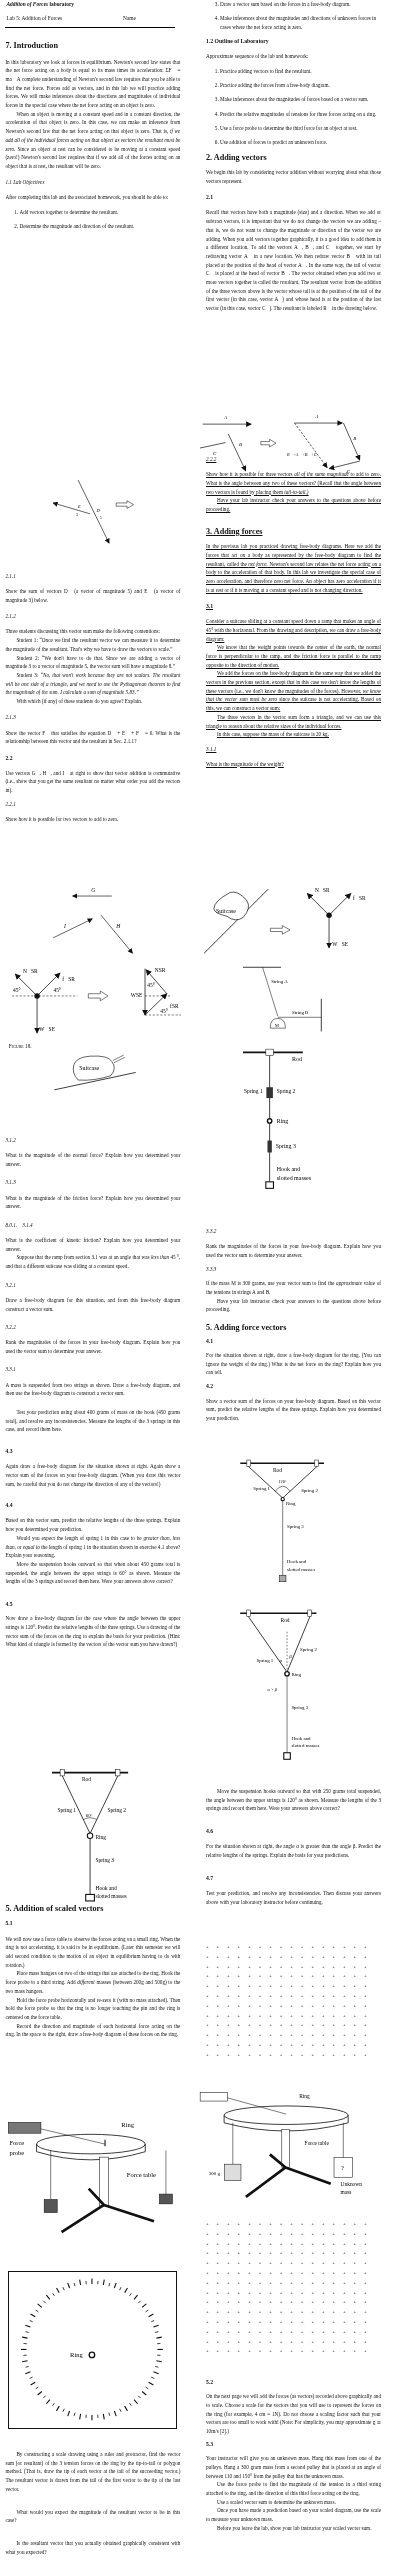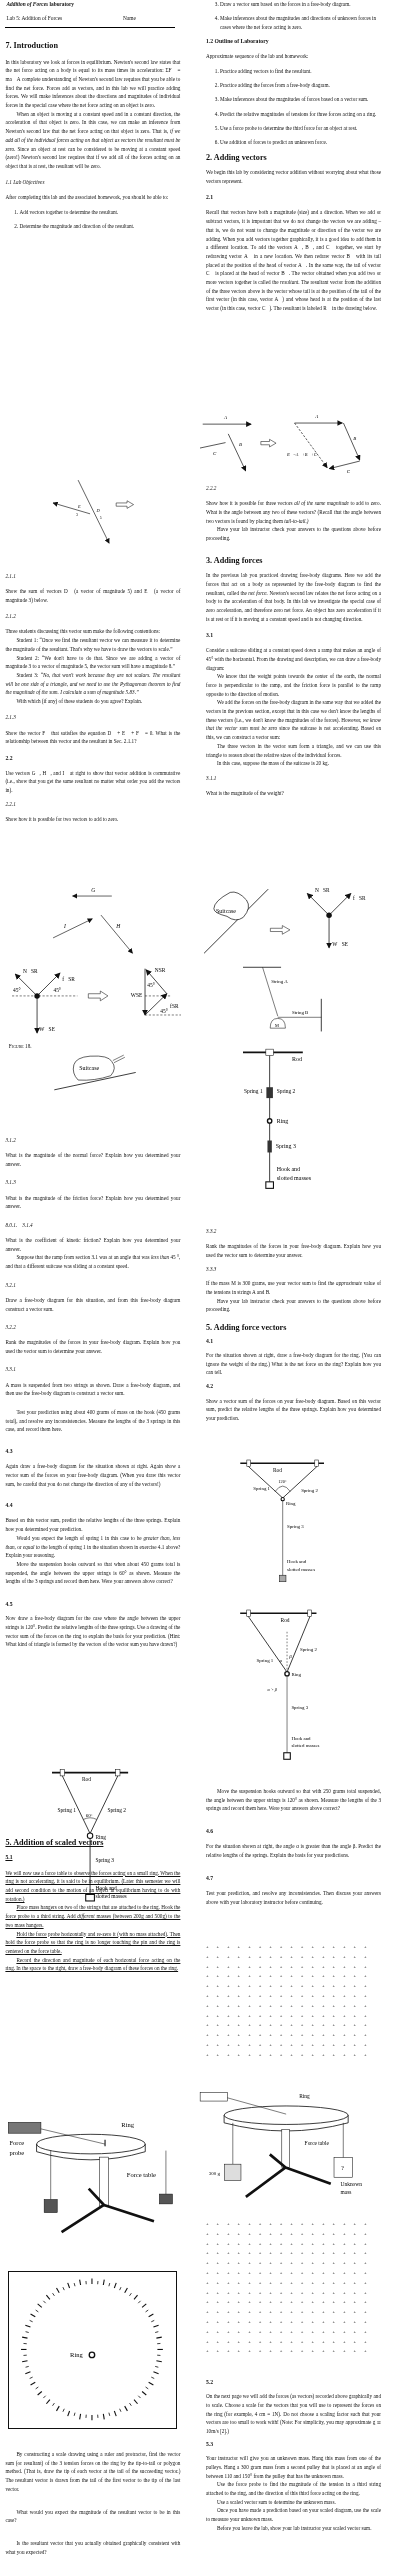--- a/index.html
+++ b/index.html
@@ -157,21 +157,21 @@
   <text x="102" y="78" font-size="10">Spring 2</text>
   <circle cx="70" cy="122" r="5" fill="#fff" stroke="#111" stroke-width="2"></circle>
   <text x="80" y="128" font-size="10">Ring</text>
   <line x1="70" y1="127" x2="70" y2="230" stroke="#111" stroke-width="1.5"></line>
   <text x="80" y="170" font-size="10">Spring 3</text>
   <text x="80" y="222" font-size="10">Hook and</text>
   <text x="80" y="236" font-size="10">slotted masses</text>
   <rect x="62" y="230" width="16" height="12" fill="#fff" stroke="#111" stroke-width="2"></rect>
 </svg>
 
-<div class="col L" style="top:1837px;text-decoration:underline;">
+<div class="col L" style="top:1903px;">
   <h1>5. Addition of scaled vectors</h1>
   <h2 style="margin-top:5.4px">5.1</h2>
   <p style="margin-top:6.5px">We will now use a force table to observe the forces acting on a small ring. When the ring is not accelerating, it is said to be in equilibrium. (Later this semester we will add second condition to the motion of an object in equilibrium having to do with rotation.)</p>
   <p class="ind"><span>Place mass hangers on two of the strings that are attached to the ring. Hook the force probe to a third string. Add </span><em>different</em><span> masses (between 200g and 500g) to the two mass hangers.</span></p>
   <p class="ind">Hold the force probe horizontally and re-zero it (with no mass attached). Then hold the force probe so that the ring is no longer touching the pin and the ring is centered on the force table.</p>
   <p class="ind">Record the direction and magnitude of each horizontal force acting on the ring. In the space to the right, draw a free-body diagram of these forces on the ring.</p>
 </div>
 
 <svg style="left:6.5px;top:2118px;font-size:9.6px" width="170" height="125" viewBox="0 0 312 230">
   <rect x="2" y="8" width="60" height="20" fill="#777" stroke="#111"></rect>
@@ -310,21 +310,21 @@
   <line x1="174" y1="18" x2="262" y2="18" stroke="#111" stroke-width="1.3" marker-end="url(#ah)"></line>
   <text x="212" y="8" font-size="9" font-style="italic">A⃗</text>
   <line x1="264" y1="18" x2="294" y2="86" stroke="#111" stroke-width="1.3" marker-end="url(#ah)"></line>
   <text x="282" y="50" font-size="9" font-style="italic">B⃗</text>
   <line x1="294" y1="88" x2="238" y2="102" stroke="#111" stroke-width="1.3" marker-end="url(#ah)"></line>
   <text x="270" y="110" font-size="9" font-style="italic">C⃗</text>
   <line x1="174" y1="18" x2="234" y2="100" stroke="#111" stroke-width="1.3" stroke-dasharray="4,3" marker-end="url(#ah)"></line>
   <text x="160" y="78" font-size="8" font-style="italic">R⃗=A⃗+B⃗+C⃗</text>
 </svg>
 
-<div class="col R" style="top:484px;">
+<div class="col R" style="top:455px;text-decoration:underline;">
   <p class="sub">2.2.2</p>
   <p style="margin-top:6.5px"><span>Show how it is possible for three vectors </span><em>all of the same magnitude</em><span> to add to zero. What is the angle between any two of these vectors? (Recall that the angle between two vectors is found by placing them </span><em>tail-to-tail.)</em></p>
   <p class="ind">Have your lab instructor check your answers to the questions above before proceeding.</p>
   <h1 style="margin-top:12px">3. Adding forces</h1>
   <p style="margin-top:5.4px"><span>In the previous lab you practiced drawing free-body diagrams. Here we add the forces that act on a body as represented by the free-body diagram to find the resultant, called the </span><em>net force.</em><span> Newton's second law relates the net force acting on a body to the acceleration of that body. In this lab we investigate the special case of zero acceleration, and therefore zero net force. An object has zero acceleration if it is at rest or if it is moving at a constant speed and is not changing direction.</span></p>
   <h2 style="margin-top:7.6px">3.1</h2>
   <p style="margin-top:6.5px">Consider a suitcase sliding at a constant speed down a ramp that makes an angle of 45° with the horizontal. From the drawing and description, we can draw a free-body diagram:</p>
   <p class="ind">We know that the weight points towards the center of the earth, the normal force is perpendicular to the ramp, and the friction force is parallel to the ramp opposite to the direction of motion.</p>
   <p class="ind"><span>We add the forces on the free-body diagram in the same way that we added the vectors in the previous section, except that in this case we don't know the lengths of these vectors (i.e., we don't know the magnitudes of the forces). However, </span><em>we know that the vector sum must be zero</em><span> since the suitcase is not accelerating. Based on this, we can construct a vector sum:</span></p>
   <p class="ind">The three vectors in the vector sum form a triangle, and we can use this triangle to reason about the relative sizes of the individual forces.</p>

